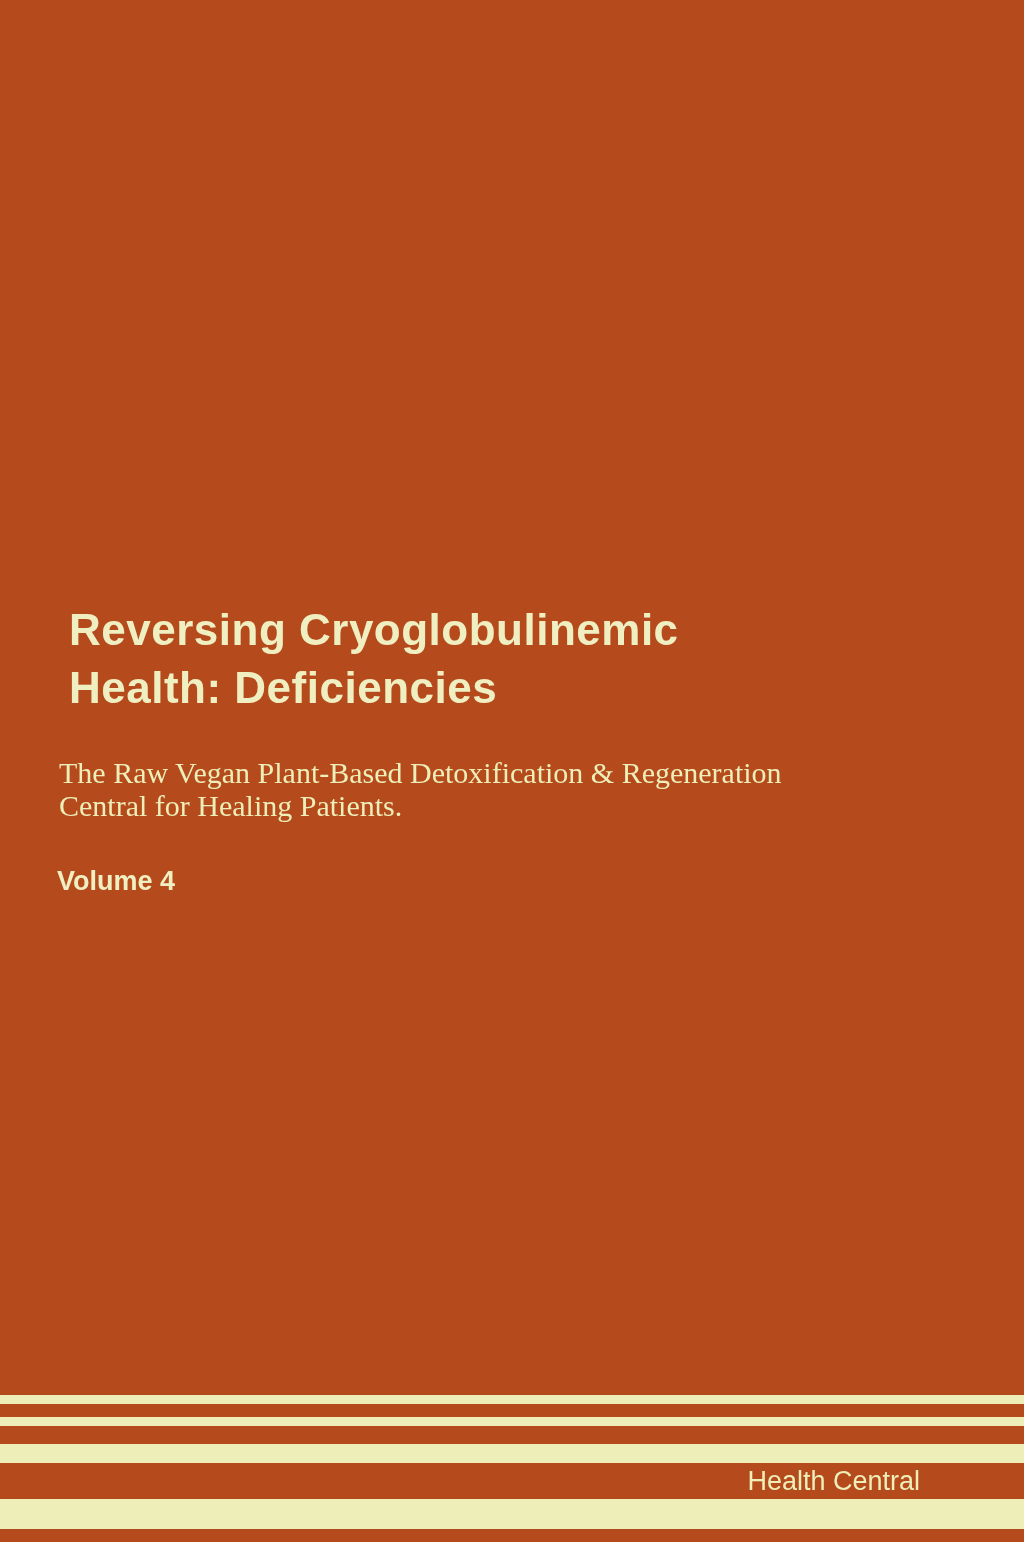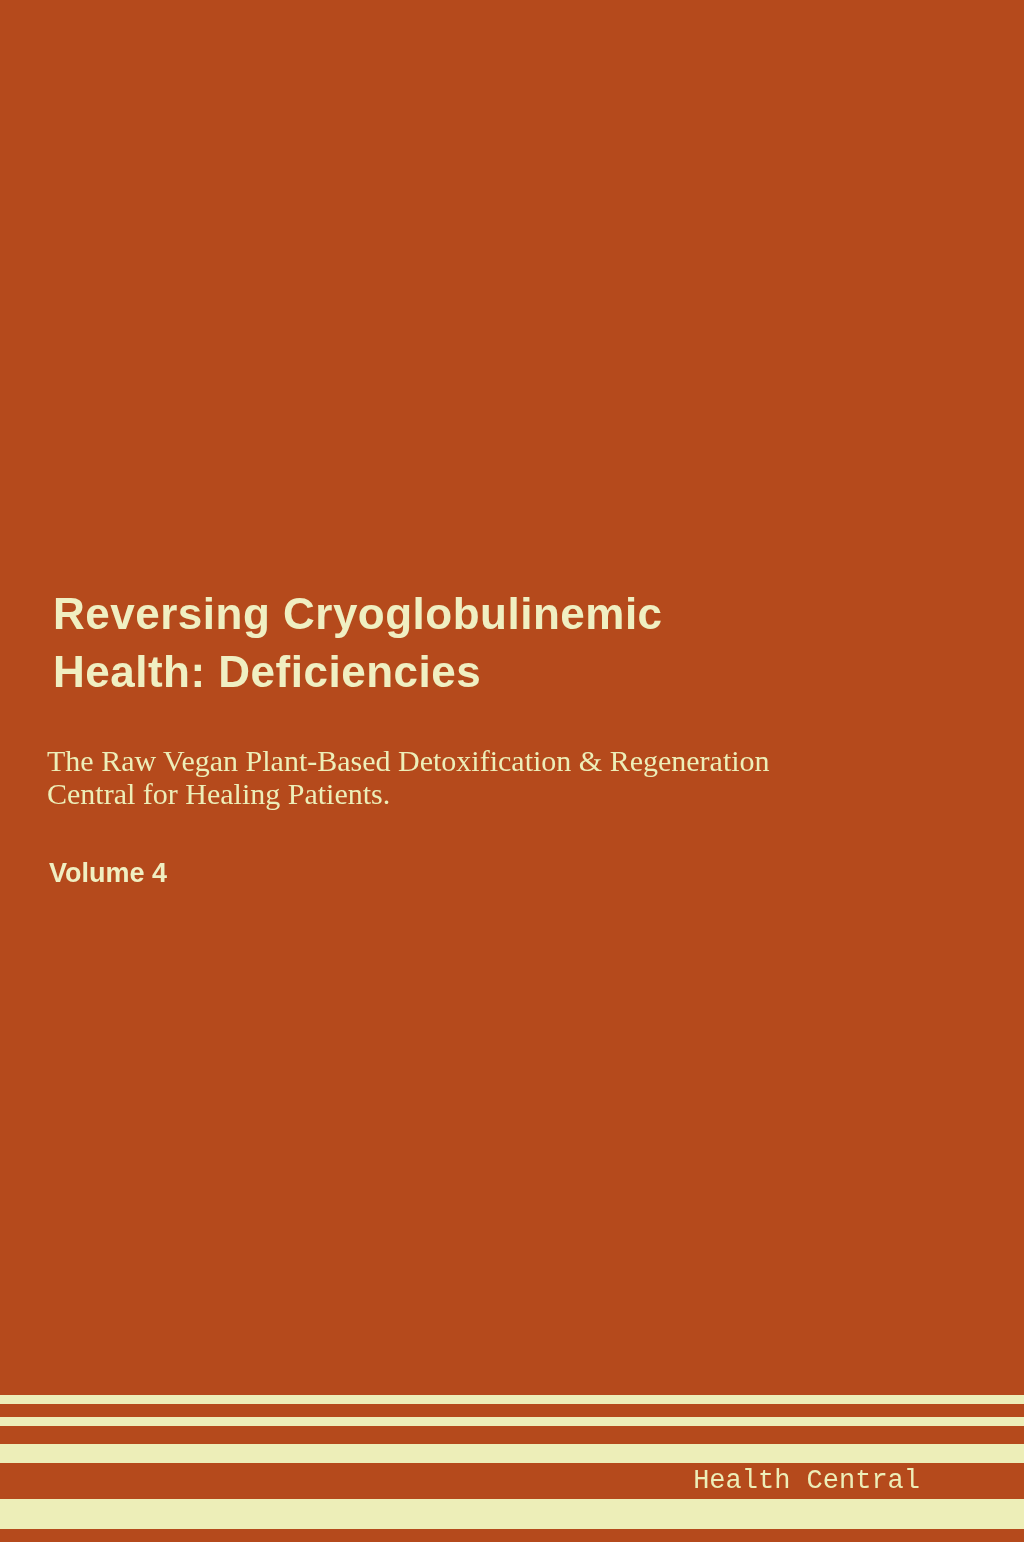--- a/index.html
+++ b/index.html
@@ -18,41 +18,41 @@
     position: absolute;
     inset: 0;
   }
   .title-block {
     position: absolute;
     left: 53px;
     top: 585px;
     right: 60px;
   }
   .book-title {
-    margin: 0;
+    margin: 16px;
     color: var(--title_text, #F0EFC2);
     font-family: "Liberation Sans", sans-serif;
     font-weight: bold;
     font-size: 44px;
     line-height: 58px;
     letter-spacing: 0.5px;
   }
   .book-subtitle {
-    margin: 0;
+    margin: 12px;
     position: absolute;
     left: -6px; 
     top: 159px;
     color: var(--cream, #EDEEB8);
     font-family: "Liberation Serif", serif;
     font-weight: normal;
     font-size: 30px;
     line-height: 33px;
   }
   .volume {
-    margin: 0;
+    margin: 8px;
     position: absolute;
     left: -4px;
     top: 273px;
     color: var(--title_text, #F0EFC2);
     font-family: "Liberation Sans", sans-serif;
     font-weight: bold;
     font-size: 27px;
     line-height: 30px;
   }
   .footer-stripes {
@@ -73,21 +73,21 @@
     height: 36px;
     background: var(--background, #B54A1C);
     display: flex;
     align-items: center;
     justify-content: flex-end;
     padding-right: 104px;
     box-sizing: border-box;
   }
   .publisher-name {
     color: var(--cream, #EDEEB8);
-    font-family: Liberation Mono, monospace;
+    font-family: Liberation Sans, sans-serif;
     font-size: 27px;
     font-weight: normal;
     line-height: 36px;
   }
   .s7 { height: 30px; }
   .s8 { height: 13px; }
 </style>
 </head>
 <body>
 

